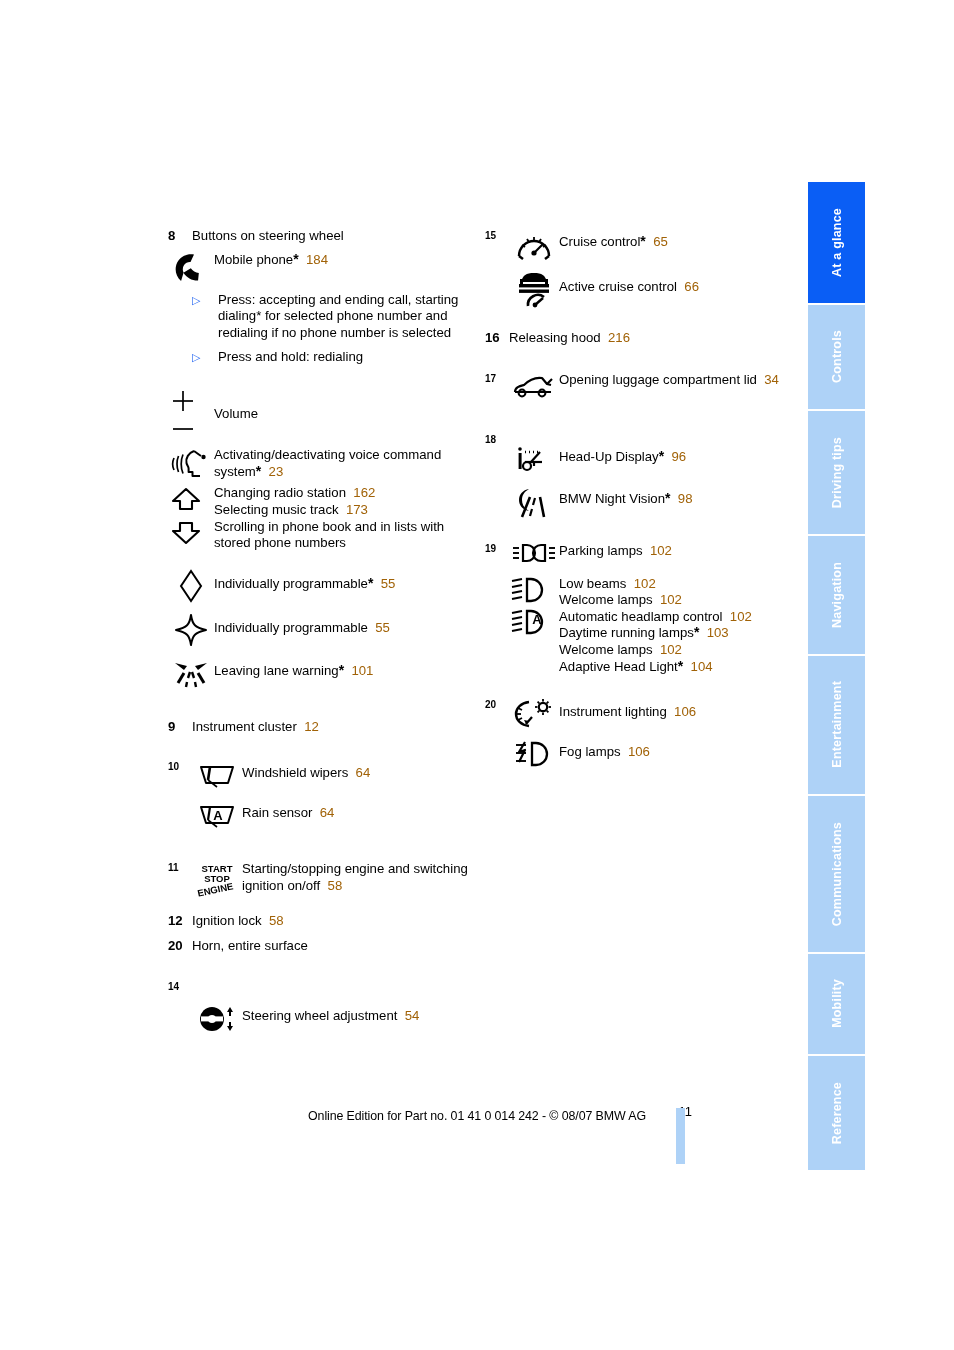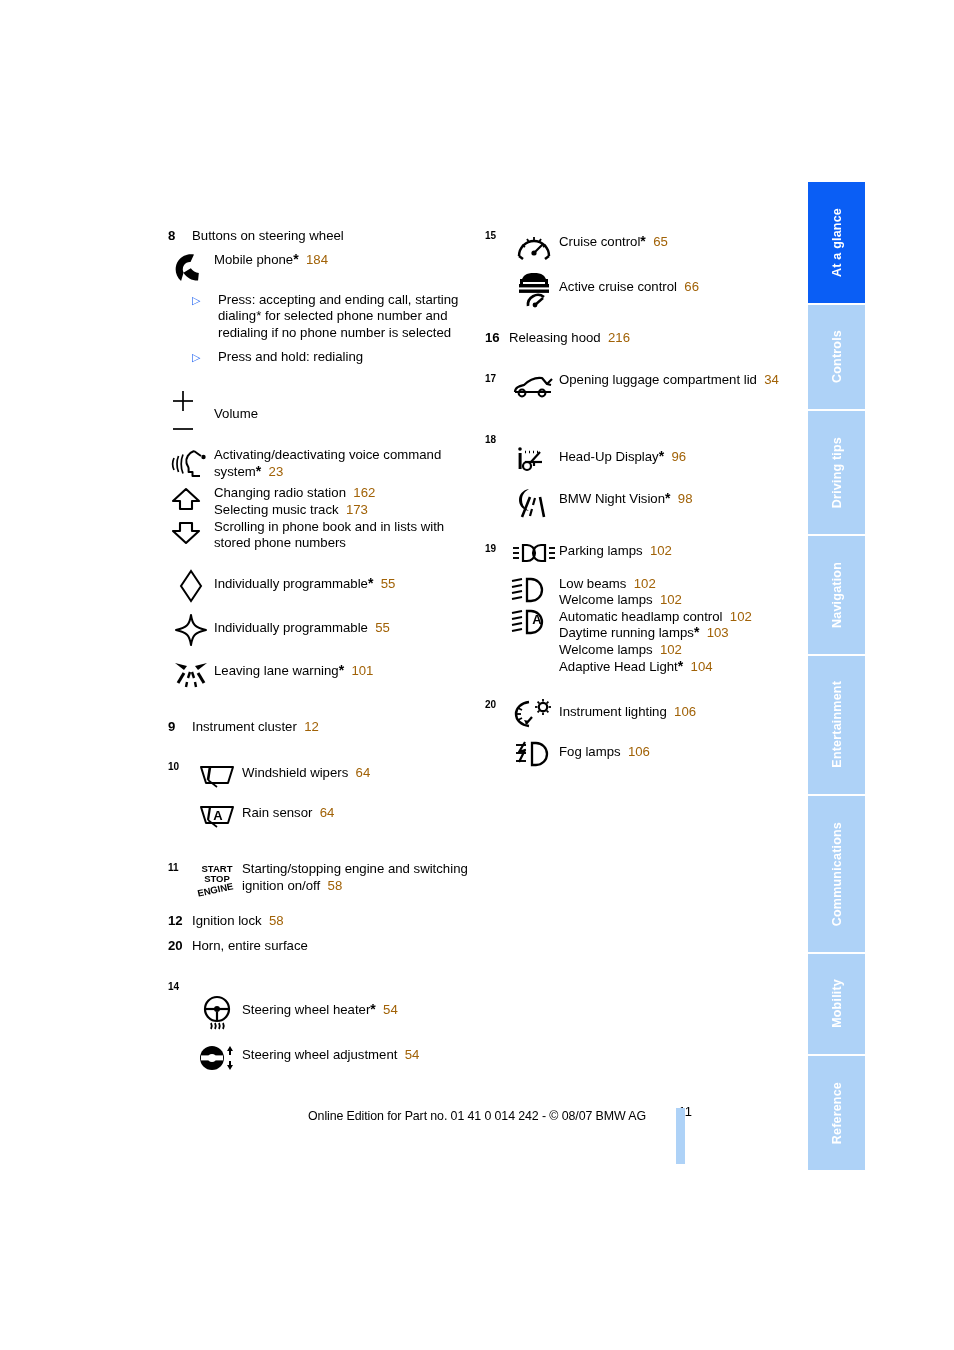--- a/index.html
+++ b/index.html
@@ -379,37 +379,20 @@
 
     <div class="entry inline-row">
       <span class="num-inline">20</span><span>Horn, entire surface</span>
     </div>
 
     <div class="gap-lg"></div>
 
     <div class="entry">
       <div class="num">14</div>
       <div class="indent-24" style="padding-top:14px;">
-        <div class="irow">
-          <div class="ic" style="width:50px;">
-            <svg width="36" height="38" viewBox="0 0 36 38">
-              <circle cx="18" cy="15" r="12" fill="none" stroke="#000" stroke-width="2.2"></circle>
-              <line x1="6.6" y1="15" x2="29.4" y2="15" stroke="#000" stroke-width="2.2"></line>
-              <circle cx="18" cy="15" r="3" fill="#000"></circle>
-              <line x1="18" y1="18" x2="18" y2="27" stroke="#000" stroke-width="2.2"></line>
-              <path d="M12 29 q 1.6 3 0 6" stroke="#000" stroke-width="1.8" fill="none"></path>
-              <path d="M16 29 q 1.6 3 0 6" stroke="#000" stroke-width="1.8" fill="none"></path>
-              <path d="M20 29 q 1.6 3 0 6" stroke="#000" stroke-width="1.8" fill="none"></path>
-              <path d="M24 29 q 1.6 3 0 6" stroke="#000" stroke-width="1.8" fill="none"></path>
-            </svg>
-          </div>
-          <div class="tx" style="padding-top:9px;">
-            <span>Steering wheel heater</span><span class="ast">*</span>&nbsp;&nbsp;<span class="pg">54</span>
-          </div>
-        </div>
         <div class="gap-sm"></div>
         <div class="irow">
           <div class="ic" style="width:50px;">
             <svg width="40" height="32" viewBox="0 0 40 32">
               <circle cx="15" cy="16" r="12" fill="#000"></circle>
               <rect x="4" y="13.4" width="22" height="5" fill="#fff"></rect>
               <circle cx="15" cy="16" r="4" fill="#fff"></circle>
               <path d="M33 4 L 36 9 L 30 9 Z" fill="#000"></path>
               <line x1="33" y1="9" x2="33" y2="13" stroke="#000" stroke-width="2"></line>
               <path d="M33 28 L 36 23 L 30 23 Z" fill="#000"></path>

